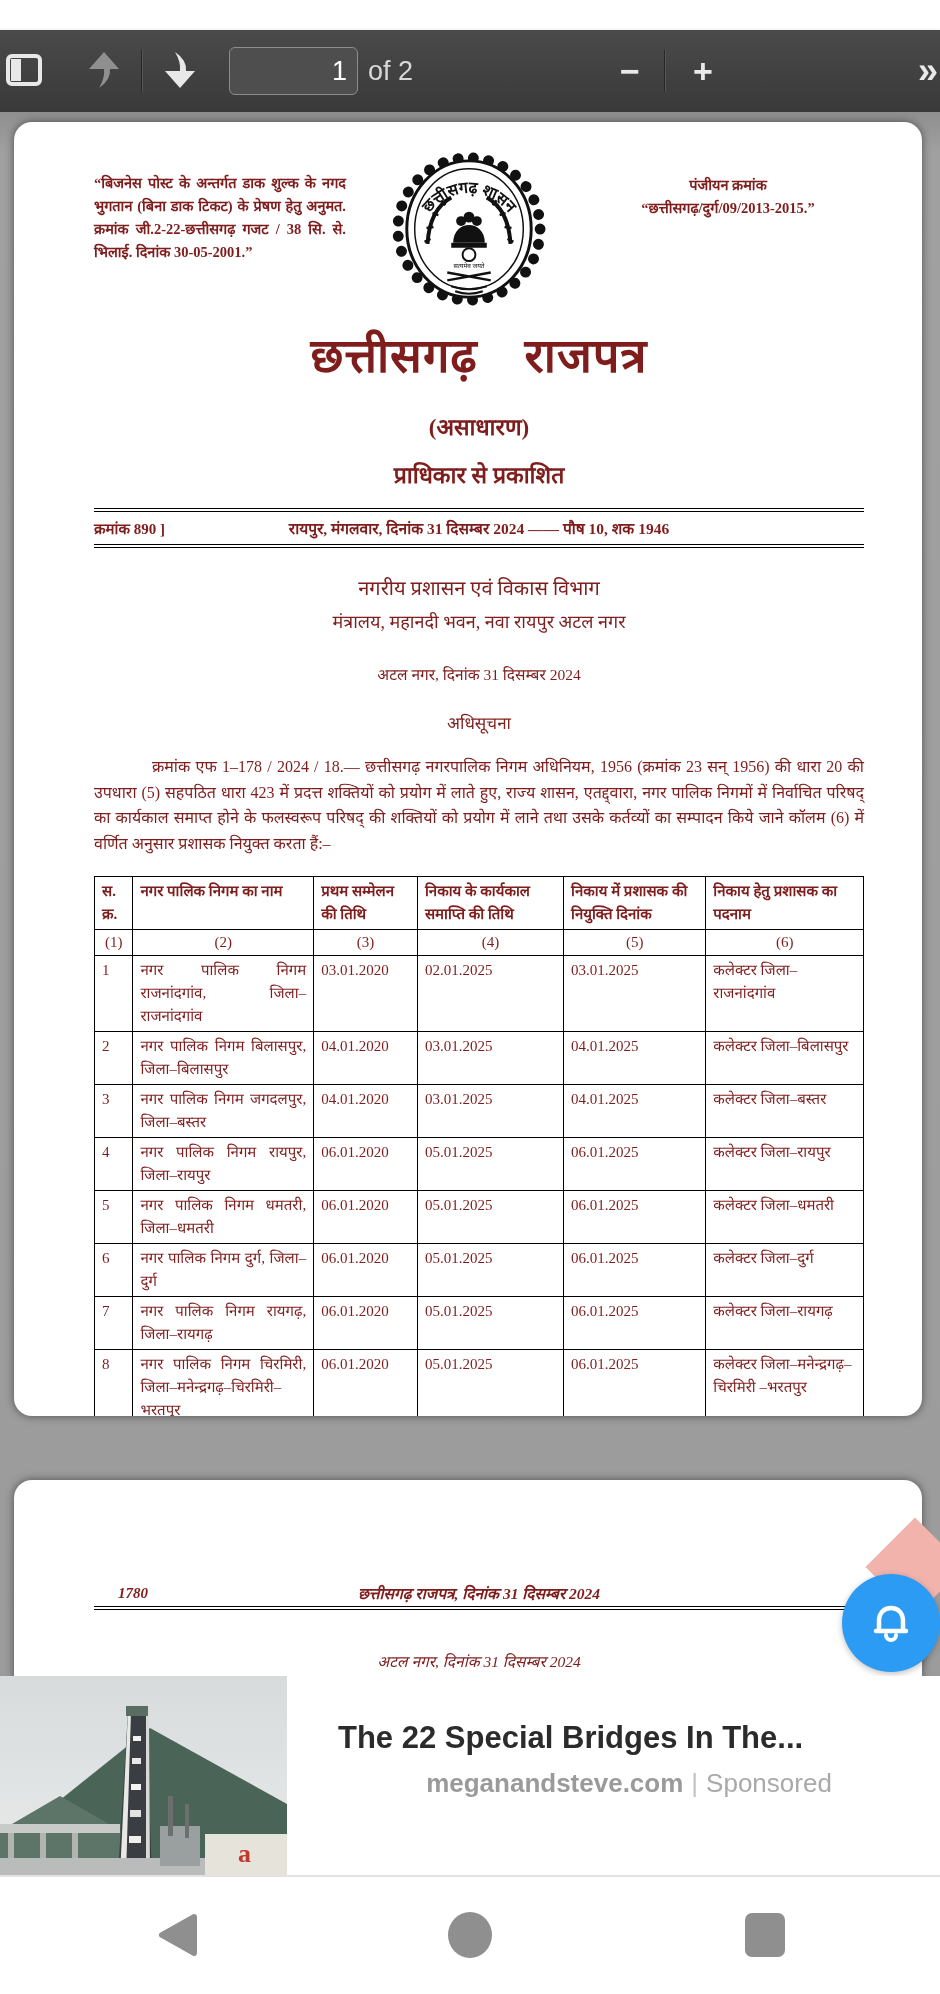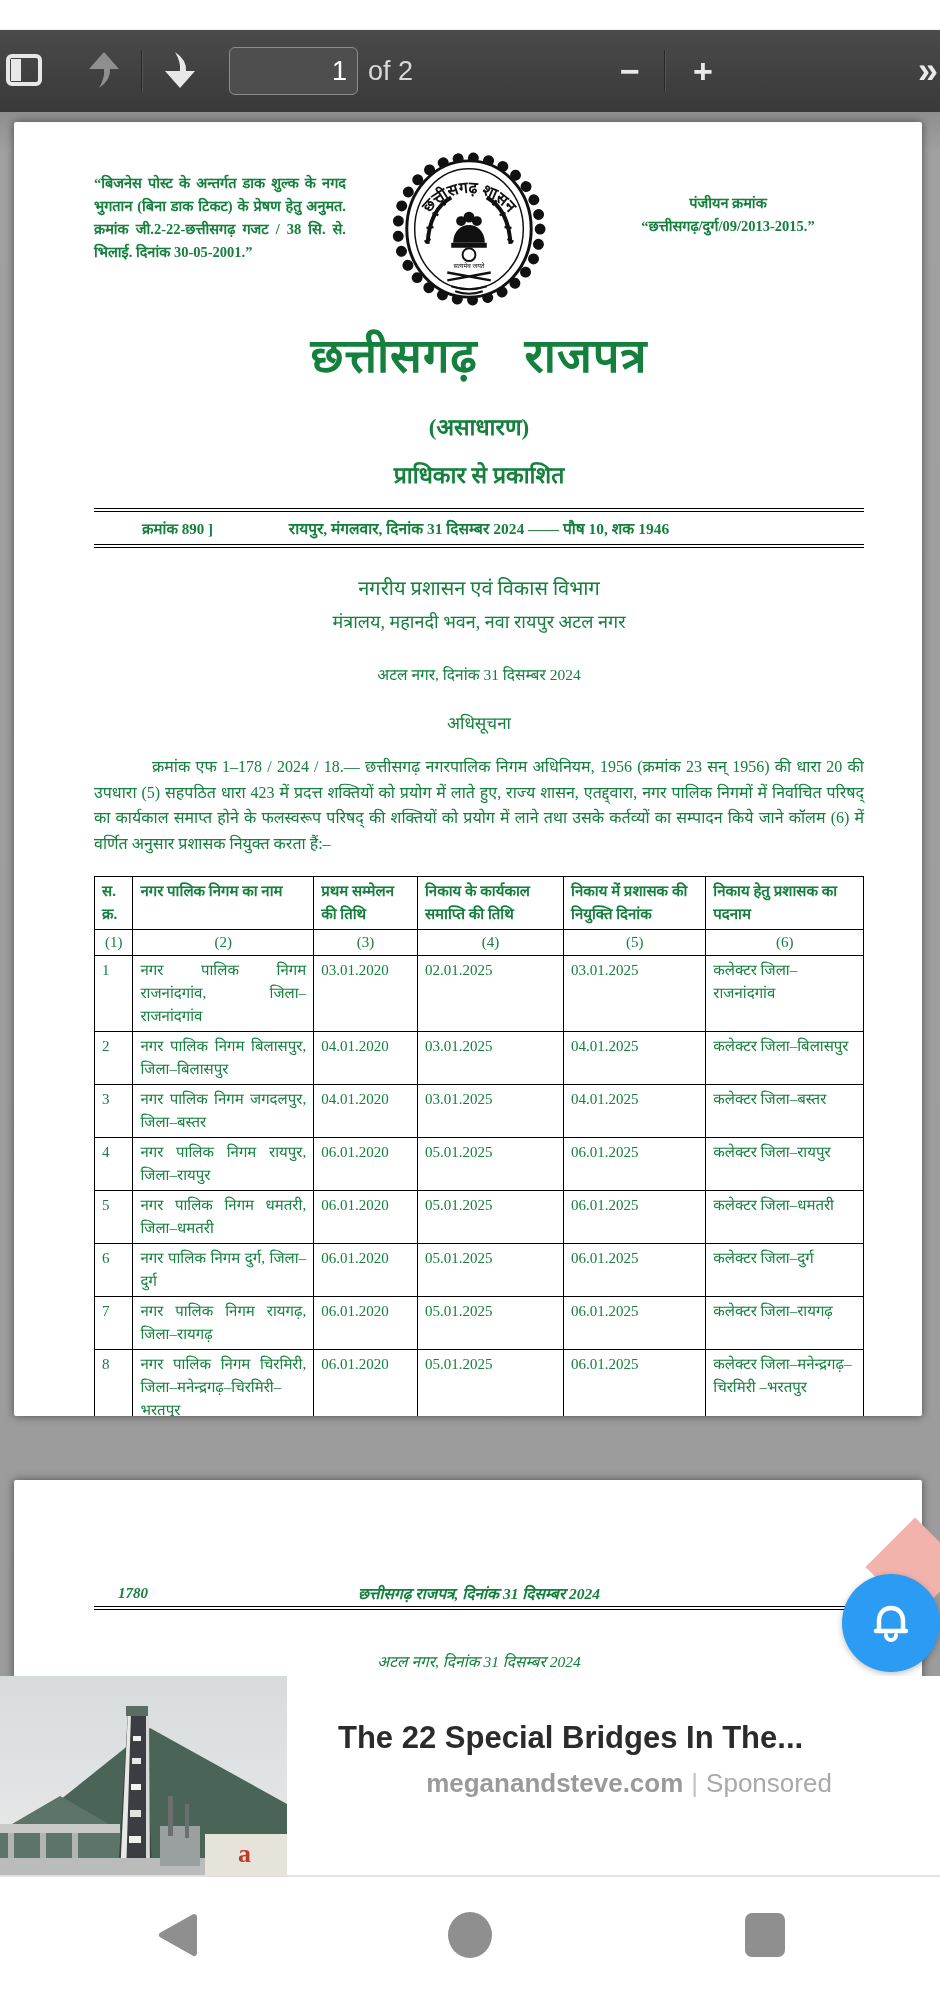--- a/index.html
+++ b/index.html
@@ -28,33 +28,33 @@
   
   .viewer { position:absolute; left:0; top:112px; width:940px; height:1763px;
             background:linear-gradient(#8f8f8f,#a0a0a0 40px,#9b9b9b); }
 
   .sheet { position:absolute; left:14px; width:908px; background:#ffffff;
            box-shadow:0 0 9px rgba(0,0,0,.5); border-radius:2px; }
   .page1 { top:10px; height:1294px; overflow:hidden; }
   .page2 { top:1368px; height:430px; overflow:hidden;font-style:italic; }
 
   
-  .doc { font-family:"Liberation Serif","DejaVu Serif",serif; color:#15803d; }
+  .doc { font-family:"Liberation Serif","DejaVu Serif",serif; color:#7f1d1d;border-radius:18px; }
   .p1-inner { padding:28px 58px 0 80px; }
   .hdr-row { display:flex; align-items:flex-start; }
   .hdr-quote { width:252px; font-size:14.5px; font-weight:bold; line-height:23px; text-align:justify; margin-top:22px; }
   .hdr-emblem { flex:1; display:flex; justify-content:center; }
-  .hdr-reg { width:272px; font-size:14.5px; font-weight:bold; text-align:center; margin-top:42px; line-height:23px; }
+  .hdr-reg { width:272px; font-size:14.5px; font-weight:bold; text-align:center; margin-top:24px; line-height:23px; }
   .masthead { text-align:center; font-size:47px; font-weight:bold; word-spacing:34px; margin-top:14px; letter-spacing:1px; }
   .sub1 { text-align:center; font-size:23px; font-weight:bold; margin-top:24px; }
   .sub2 { text-align:center; font-size:23px; font-weight:bold; margin-top:16px; }
   .dblrule { height:4px; border-top:1.6px solid #000; border-bottom:1px solid #000; }
   .dateline-wrap { margin-top:18px; }
   .dateline { position:relative; height:32px; display:flex; align-items:center; justify-content:center; }
-  .issue-no { position:absolute; left:0; font-weight:bold; font-size:15px;margin-left:48px; }
+  .issue-no { position:absolute; left:0; font-weight:bold; font-size:15px; }
   .date-center { font-weight:bold; font-size:15.5px; }
   .dept1 { text-align:center; font-size:20px; margin-top:26px; }
   .dept2 { text-align:center; font-size:18px; margin-top:8px; }
   .place-date { text-align:center; font-size:15.5px; margin-top:30px; }
   .notif-head { text-align:center; font-size:17px; margin-top:26px; }
   .para { font-size:16px; line-height:25.5px; text-align:justify; text-indent:58px; margin-top:20px; }
 
   table.gz { border-collapse:collapse; width:100%; margin-top:20px; }
   table.gz th, table.gz td { border:1px solid #000; padding:3px 7px; vertical-align:top;
        font-size:15px; line-height:23px; font-family:"Liberation Serif","DejaVu Serif",serif; }

